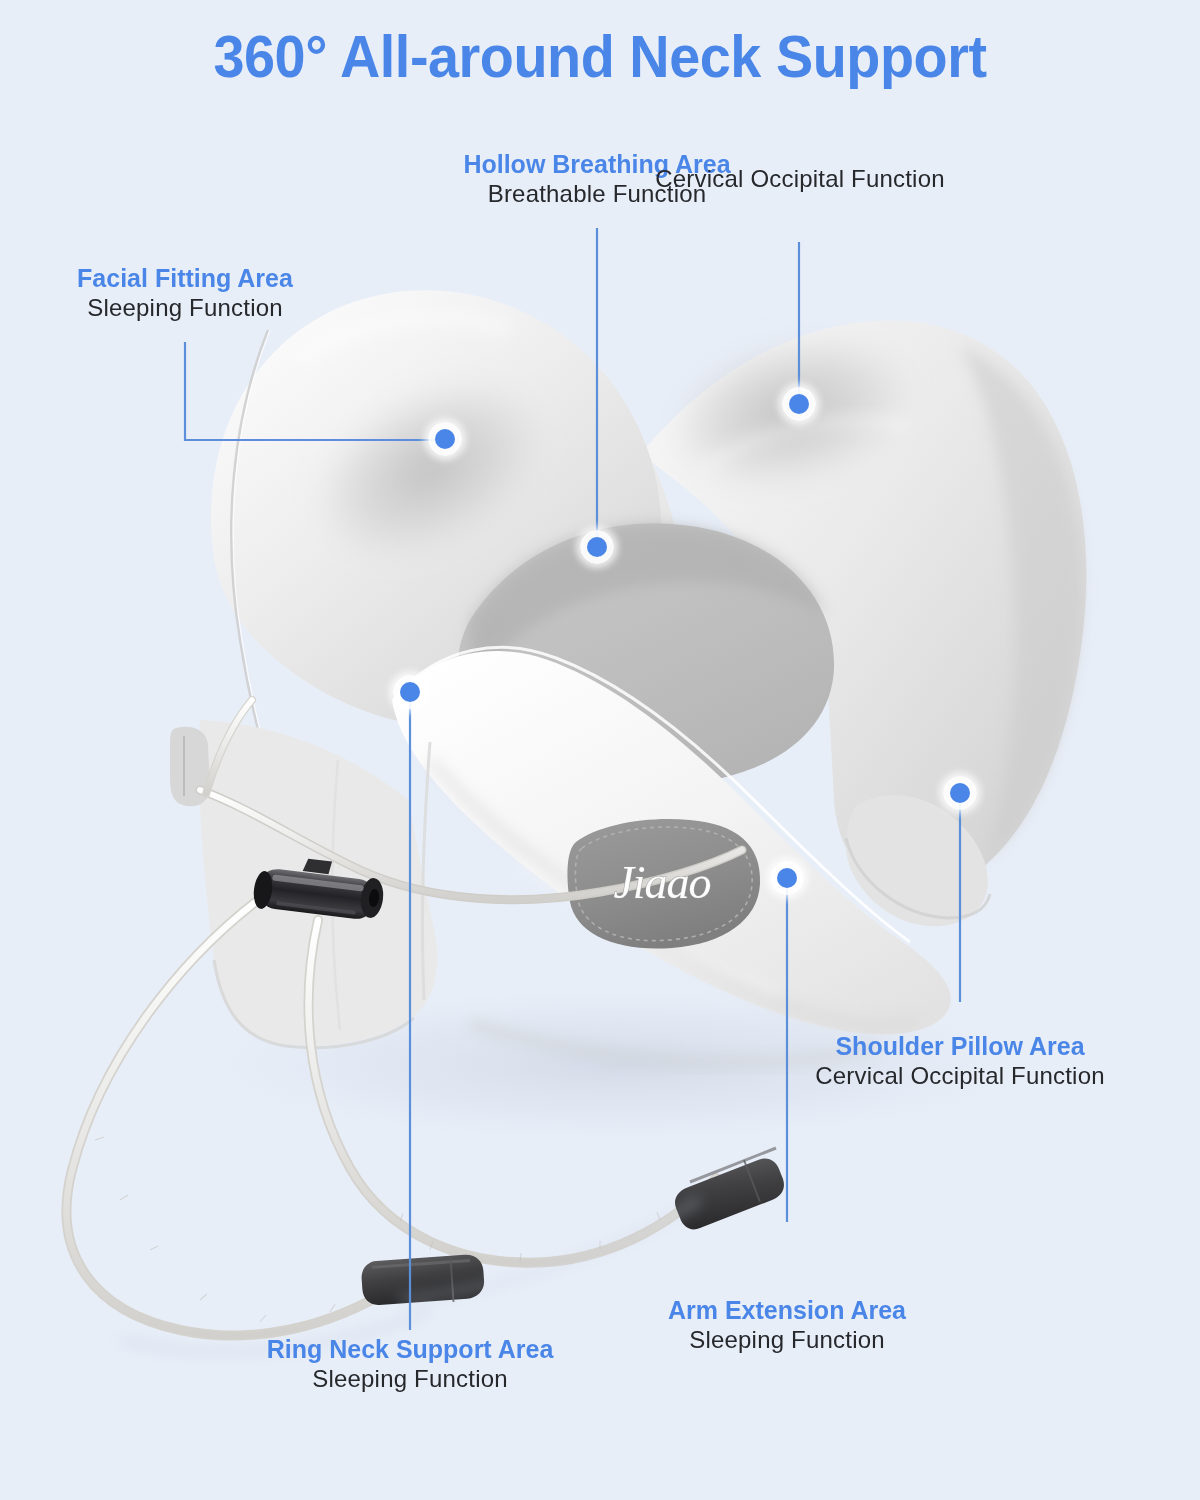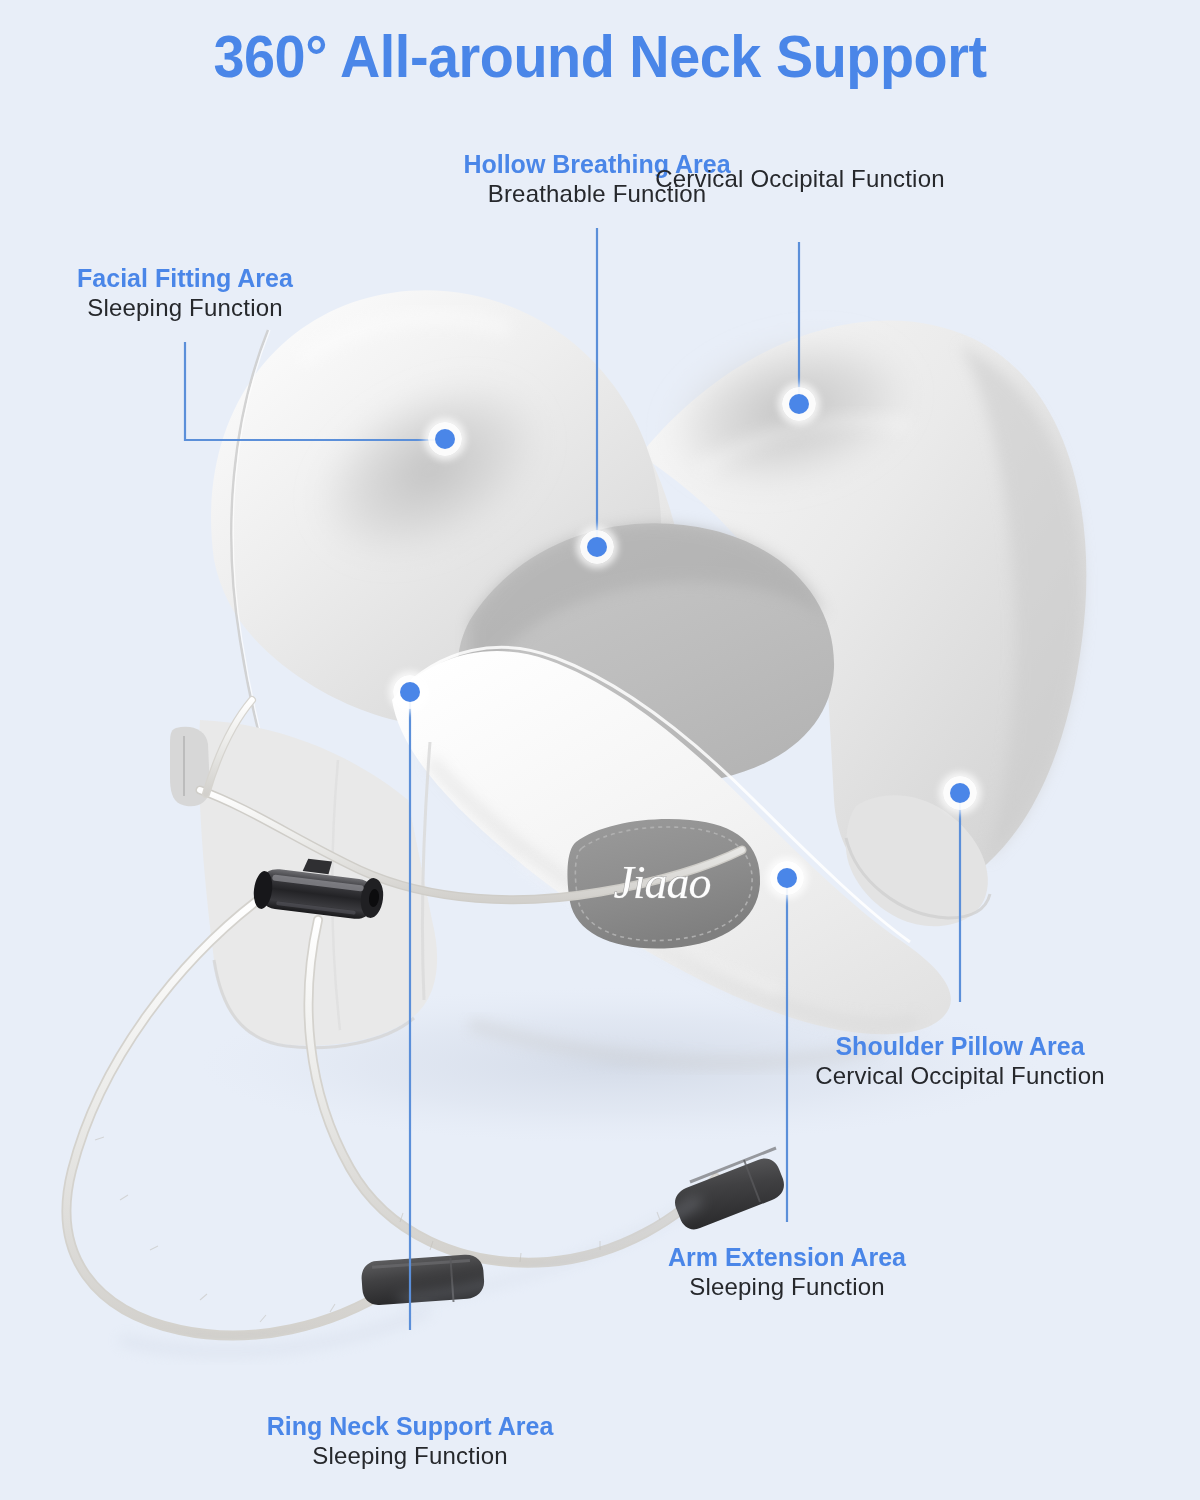--- a/index.html
+++ b/index.html
@@ -350,23 +350,23 @@
 
   <div class="callout center" style="left:600px;top:165px;width:400px;">
     <div class="sub">Cervical Occipital Function</div>
   </div>
 
   <div class="callout center wrap2" style="left:800px;top:1008px;width:320px;margin-top:24px;">
     <div class="head">Shoulder Pillow Area</div>
     <div class="sub">Cervical Occipital Function</div>
   </div>
 
-  <div class="callout center" style="left:612px;top:1243px;width:350px;">
+  <div class="callout center" style="left:612px;top:1296px;width:350px;">
     <div class="head">Arm Extension Area</div>
     <div class="sub">Sleeping Function</div>
   </div>
 
-  <div class="callout center" style="left:200px;top:1412px;width:420px;text-align:center;">
+  <div class="callout center" style="left:200px;top:1335px;width:420px;text-align:center;">
     <div class="head">Ring Neck Support Area</div>
     <div class="sub">Sleeping Function</div>
   </div>
 
 </div>
 
 </body></html>

